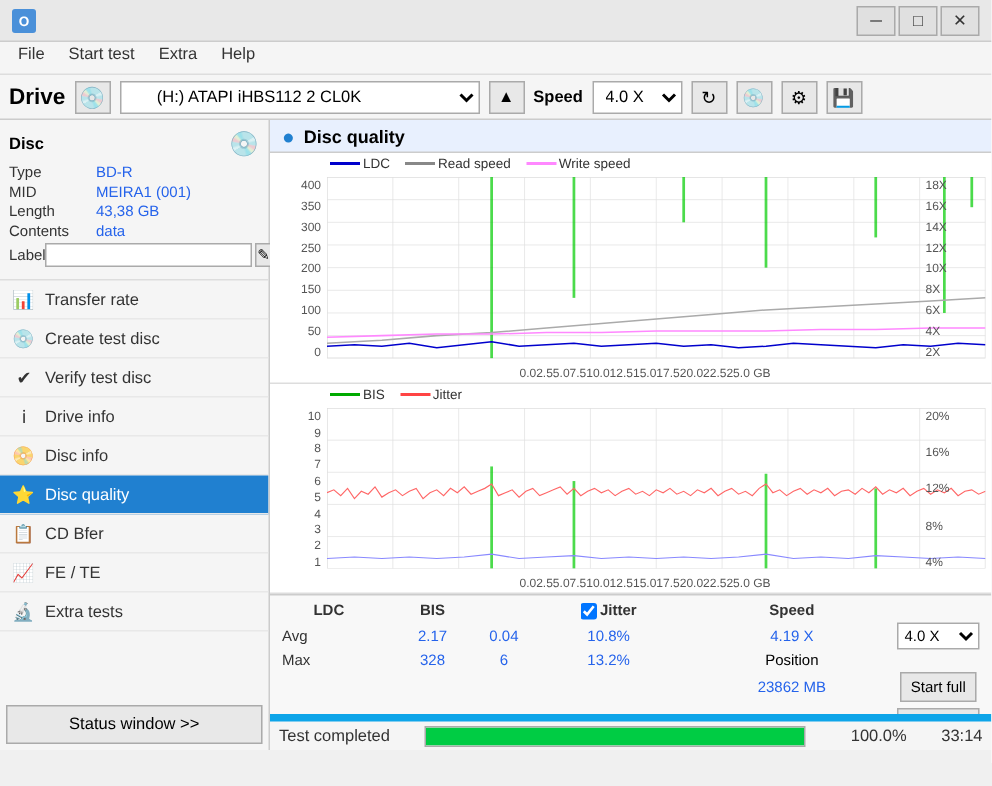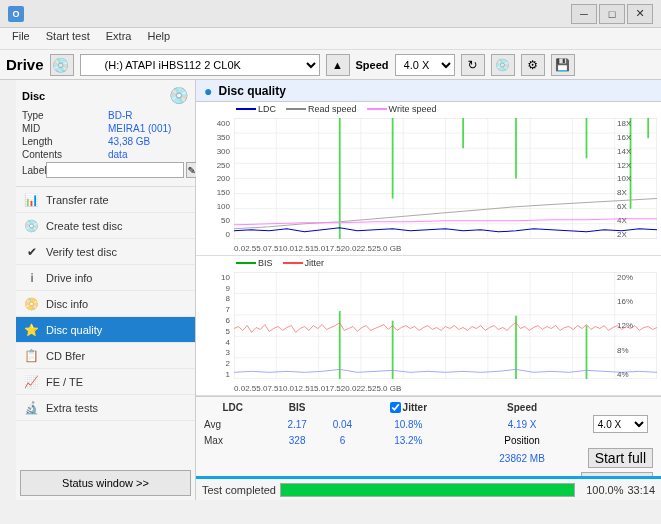--- a/index.html
+++ b/index.html
@@ -22,28 +22,28 @@
     .drive-label { font-weight: bold; font-size: 15px; }
     .drive-select { height: 22px; border: 1px solid #aaa; background: white; font-size: 11px; padding: 0 20px; flex: 1; max-width: 240px; }
     .speed-label { font-weight: bold; font-size: 11px; }
     .speed-select { height: 22px; border: 1px solid #aaa; background: white; font-size: 11px; padding: 0 4px; width: 60px; }
     .drive-action-btn { width: 24px; height: 22px; border: 1px solid #aaa; background: #e8e8e8; cursor: pointer; display: flex; align-items: center; justify-content: center; }
 
     
     .main { display: flex; height: calc(524px - 28px - 22px - 30px - 24px); }
 
     
-    .sidebar { width: 180px; background: #f5f5f5; border-right: 1px solid #ccc; display: flex; flex-direction: column; flex-shrink: 0; margin-left: 16px; }
+    .sidebar { width: 180px; background: #f5f5f5; border-right: 1px solid #ccc; display: flex; flex-direction: column; flex-shrink: 0; }
 
     .disc-section { padding: 6px; border-bottom: 1px solid #ddd; }
     .disc-header { display: flex; align-items: center; justify-content: space-between; margin-bottom: 4px; }
     .disc-header-label { font-weight: bold; font-size: 11px; }
     .disc-icon { width: 20px; height: 20px; }
 
-    .disc-row { display: flex; align-items: flex-end; margin-bottom: 2px; gap: 28px; }
+    .disc-row { display: flex; align-items: flex-end; margin-bottom: 2px; }
     .disc-field { color: #333; font-size: 10px; width: 58px; }
     .disc-value { color: #2563eb; font-size: 10px; flex: 1; }
 
     .label-row { display: flex; align-items: center; margin-bottom: 2px; }
     .label-input { height: 16px; border: 1px solid #aaa; background: white; font-size: 10px; flex: 1; padding: 0 2px; }
     .label-btn { width: 18px; height: 16px; border: 1px solid #aaa; background: #e8e8e8; cursor: pointer; margin-left: 2px; display: flex; align-items: center; justify-content: center; font-size: 10px; }
 
     .nav-items { flex: 1; overflow: hidden; }
     .nav-item { display: flex; align-items: center; height: 26px; padding: 0 8px; cursor: pointer; color: #333; font-size: 11px; border-bottom: 1px solid #e8e8e8; gap: 6px; }
     .nav-item.active { background: #2080d0; color: white; }
@@ -69,34 +69,34 @@
 
     
     .stats-bar { height: 80px; background: #f8f8f8; border-top: 1px solid #ccc; display: flex; padding: 4px; gap: 4px; }
     .stats-table { flex: 1; }
     .stats-table table { width: 100%; font-size: 10px; border-collapse: collapse; }
     .stats-table th { text-align: center; color: #333; font-weight: bold; padding: 1px 4px; font-size: 10px; }
     .stats-table td { text-align: center; padding: 1px 4px; font-size: 10px; }
     .stats-table td.blue { color: #2563eb; }
     .stats-table td.label { text-align: left; color: #333; font-weight: normal; }
     .speed-select2 { height: 18px; border: 1px solid #aaa; font-size: 10px; background: white; }
-    .start-btn { height: 20px; border: 1px solid #aaa; background: #e8e8e8; cursor: pointer; font-size: 14px; padding: 0 6px; white-space: nowrap; }
-
-    
-    .progressbar-container { height: 24px; display: flex; align-items: center; padding: 0 6px; background: #f5f5f5; border-top: 3px solid #0ea5e9; gap: 4px; }
+    .start-btn { height: 20px; border: 1px solid #aaa; background: #e8e8e8; cursor: pointer; font-size: 10px; padding: 0 6px; white-space: nowrap; }
+
+    
+    .progressbar-container { height: 24px; display: flex; align-items: center; padding: 0 6px; background: #f5f5f5; border-top: 5px solid #0ea5e9; gap: 23px; }
     .progress-track { flex: 1; height: 14px; background: #e0e0e0; border: 1px solid #aaa; overflow: hidden; }
     .progress-fill { height: 100%; background: #00cc44; }
     .progress-text { font-size: 11px; color: #333; width: 44px; text-align: right; }
     .time-text { font-size: 11px; color: #333; }
 
     .chart-y-labels { position: absolute; left: 0; top: 18px; bottom: 16px; width: 36px; display: flex; flex-direction: column; justify-content: space-between; align-items: flex-end; padding-right: 2px; }
     .chart-y-labels span { font-size: 8px; color: #555; line-height: 1; }
     .chart-y-labels-right { position: absolute; right: 20px; top: 18px; bottom: 16px; width: 24px; display: flex; flex-direction: column; justify-content: space-between; align-items: flex-start; }
     .chart-y-labels-right span { font-size: 8px; color: #555; line-height: 1; }
-    .chart-x-labels { position: absolute; bottom: 2px; left: 38px; right: 19px; display: flex; justify-content: flex-start; }
+    .chart-x-labels { position: absolute; bottom: 2px; left: 38px; right: 19px; display: flex; justify-content: center; }
     .chart-x-labels span { font-size: 8px; color: #555; }
 
   </style>
 </head>
 <body>
 
 <div class="titlebar">
   <div class="titlebar-left">
     <div class="titlebar-icon">
       <span>O</span>

